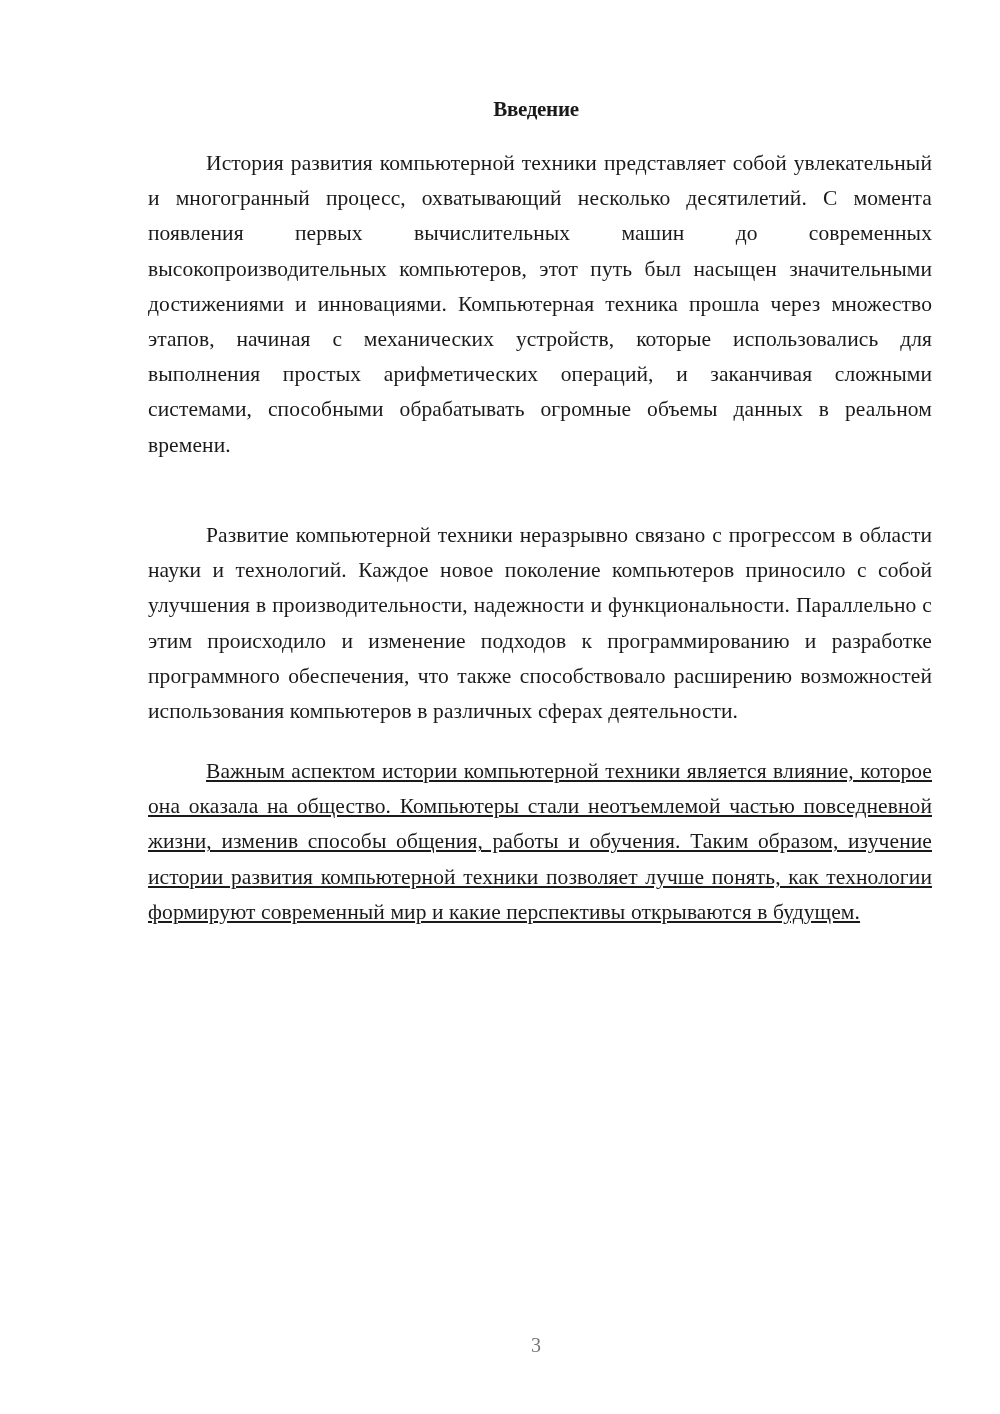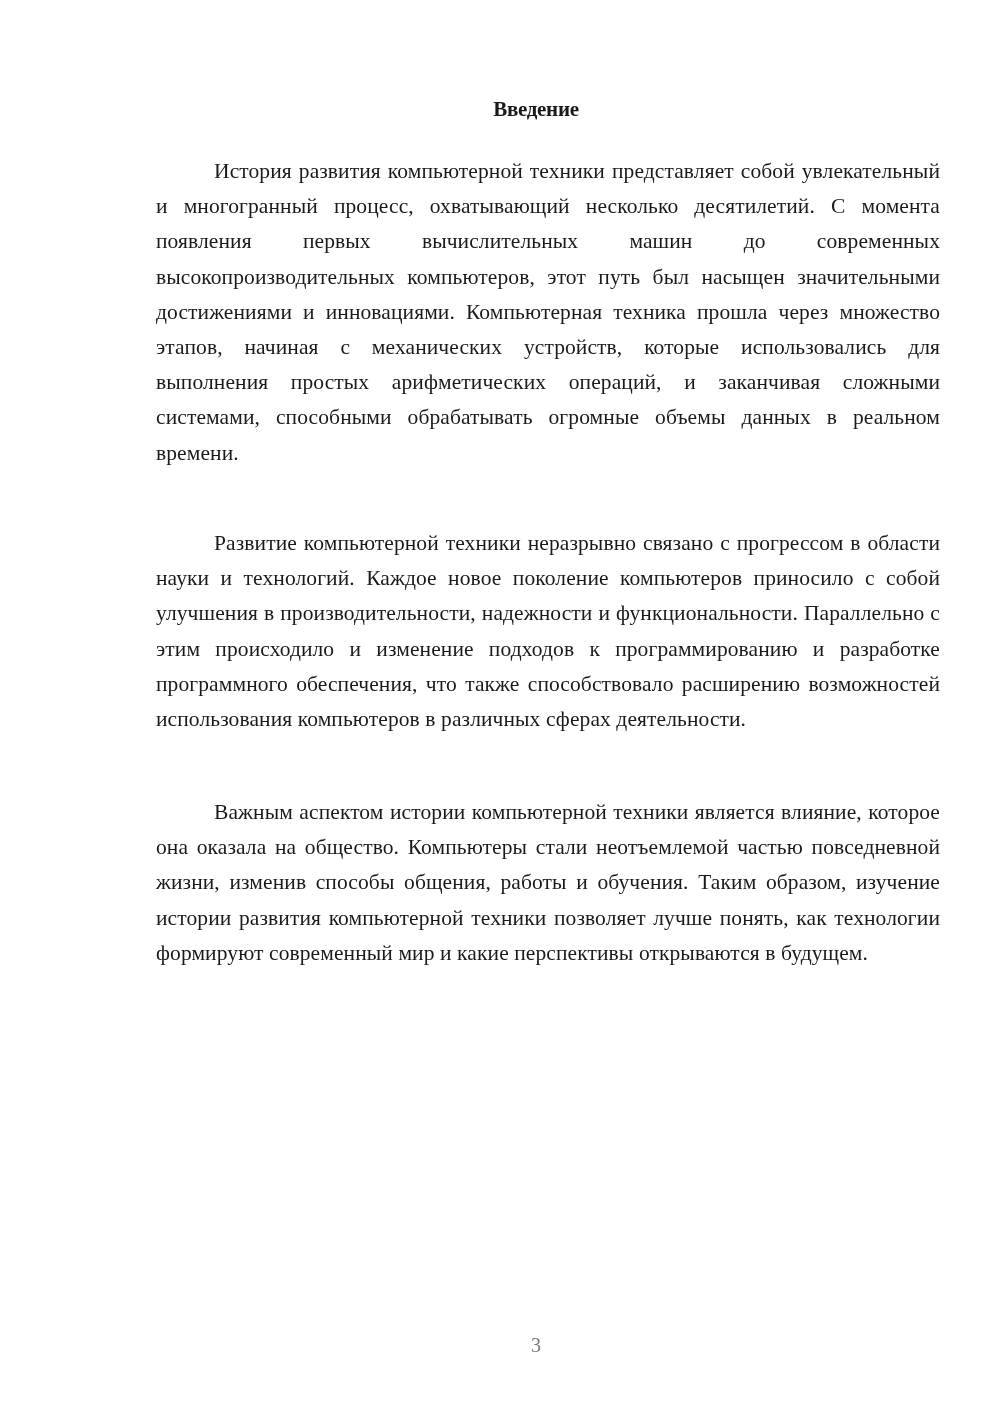--- a/index.html
+++ b/index.html
@@ -6,26 +6,26 @@
     body { width: 1000px; height: 1414px; position: relative; overflow: hidden; }
     .page { position: absolute; left: 0; top: 0; width: 1000px; height: 1414px; background: #fff; border-radius: 21px; }
     .title {
       position: absolute; top: 97px; left: 0; width: 1072px; text-align: center;
       font-family: "Liberation Serif", serif; font-weight: bold; font-size: 21px; color: #1a1a1a;
       letter-spacing: -0.3px;
     }
     .para {
       position: absolute; left: 144px; width: 784px;
       font-family: "Liberation Serif", serif; font-size: 21.5px; color: #1a1a1a;
-      line-height: 35.2px; text-align: justify; text-indent: 58px; margin: 12px;
+      line-height: 35.2px; text-align: justify; text-indent: 58px; margin: 4px;
       letter-spacing: 0.1px;
     }
     #p1 { top: 142px; }
     #p2 { top: 514px; }
-    #p3 { top: 783px; }
+    #p3 { top: 750px; text-decoration: underline; }
     .pagenum {
       position: absolute; top: 1334px; left: 0; width: 1072px; text-align: center;
       font-family: "Liberation Serif", serif; font-size: 20px; color: #777;
     }
   </style>
 </head>
 <body>
 
 <div class="page">
   <div class="title">Введение</div>

